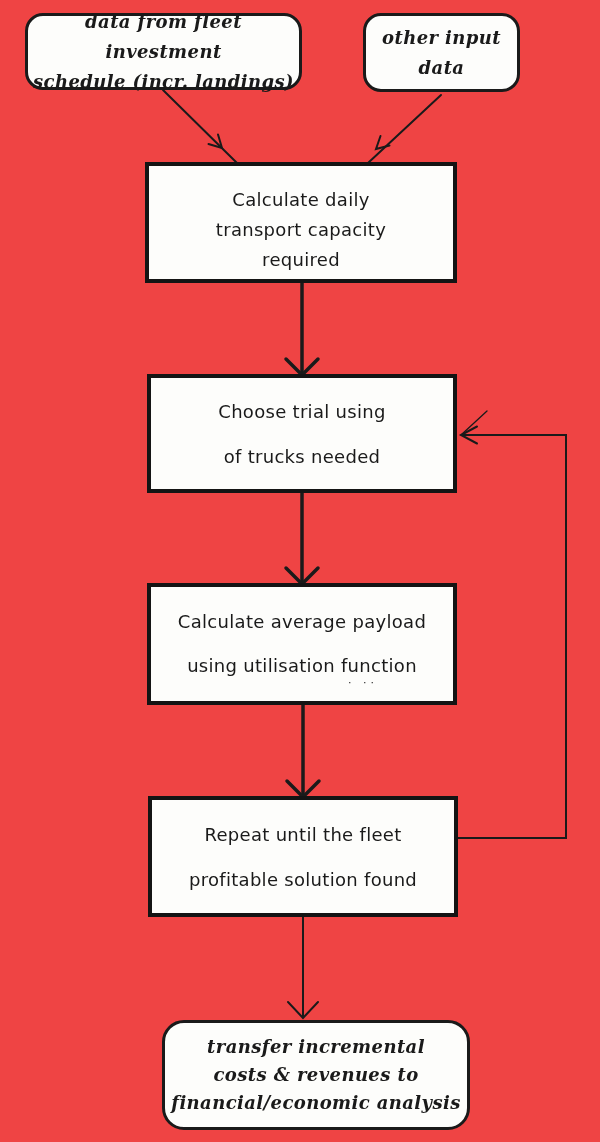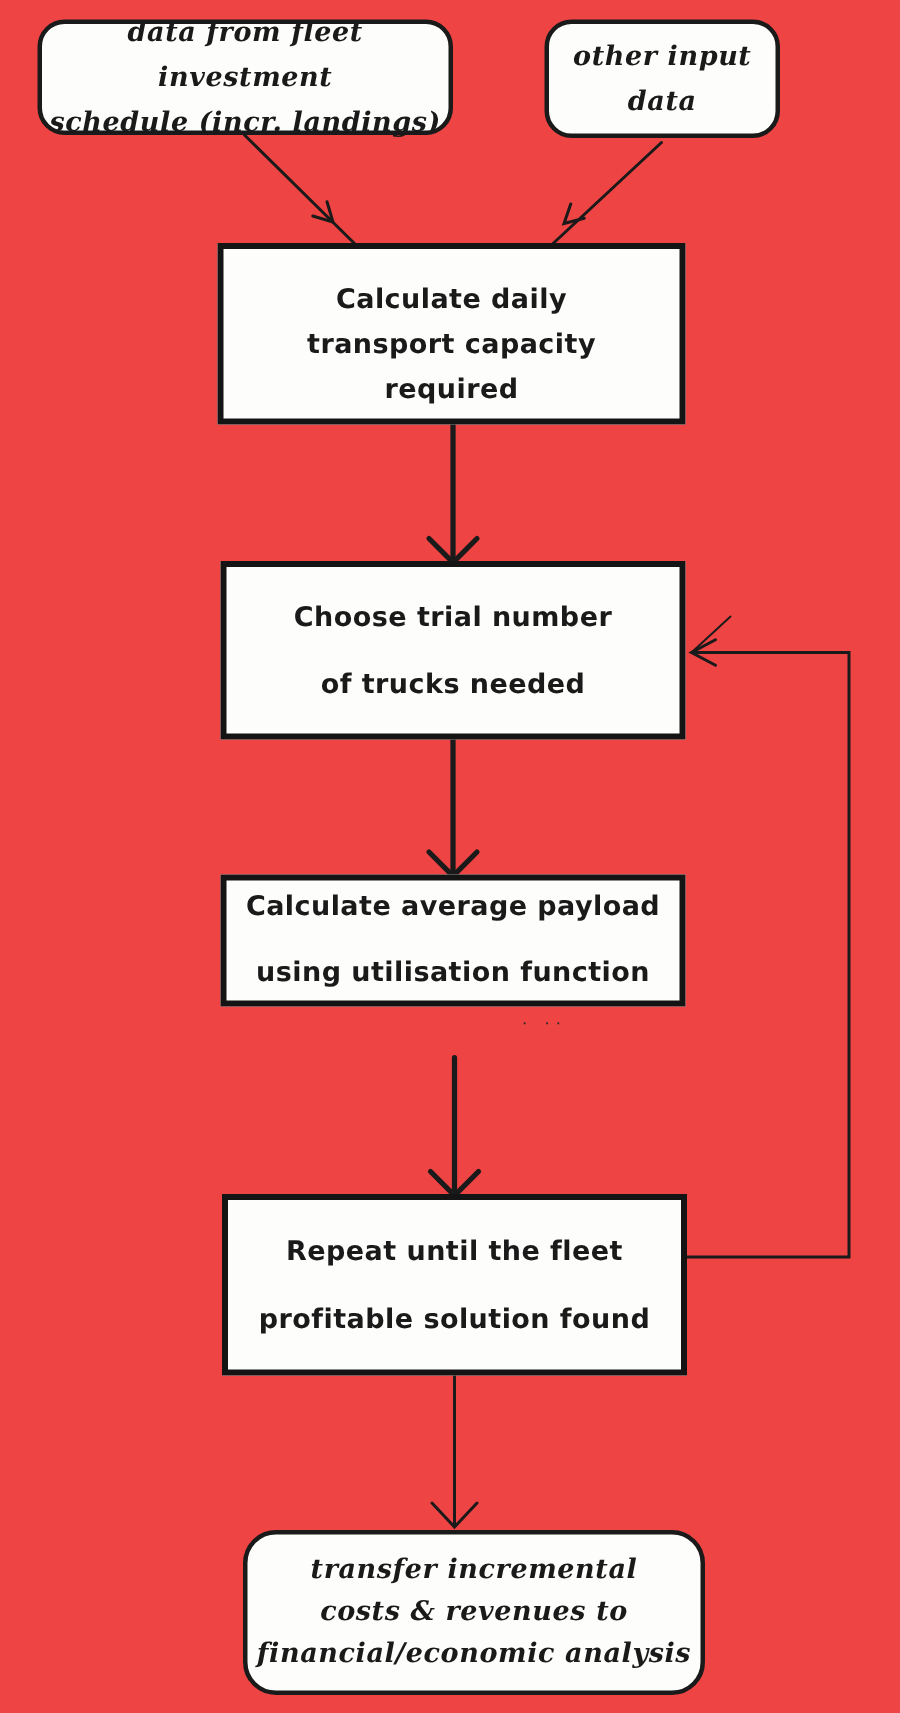--- a/index.html
+++ b/index.html
@@ -34,41 +34,41 @@
   }
   .rounded {
     border: 3px solid #1a1a1a;
     border-radius: 18px;
   }
   .label {
     white-space: pre-line;
   }
   .marker {
     font-family: "DejaVu Sans", sans-serif;
-    font-weight: 700;
+    font-weight: 400;
     font-size: 18px;
     letter-spacing: 0.3px;
   }
   .script {
     font-family: "DejaVu Serif", serif;
     font-style: italic;
     font-weight: 700;
     font-size: 18px;
     letter-spacing: 0.4px;
   }
   
   .n-fleet   { left: 25px;  top: 13px;   width: 277px; height: 77px; }
   .n-fleet .label   { line-height: 30px; }
   .n-other   { left: 363px; top: 13px;   width: 157px; height: 79px; }
   .n-other .label   { line-height: 30px; }
   .n-calc    { left: 145px; top: 162px;  width: 312px; height: 121px; padding-top: 14px; }
   .n-calc .label    { line-height: 30px; }
   .n-choose  { left: 147px; top: 374px;  width: 310px; height: 119px; }
   .n-choose .label  { line-height: 45px; }
-  .n-payload { left: 147px; top: 583px;  width: 310px; height: 88px; }
+  .n-payload { left: 147px; top: 583px;  width: 310px; height: 122px; }
   .n-payload .label { line-height: 44px; }
   .n-repeat  { left: 148px; top: 796px;  width: 310px; height: 121px; }
   .n-repeat .label  { line-height: 45px; }
   .n-out     { left: 150px; top: 1020px; width: 308px; height: 110px; border-radius: 22px; margin-left: 12px; }
   .n-out .label     { line-height: 28px; font-size: 18px; }
   .stray-dots {
     position: absolute;
     left: 348px; top: 676px;
     font-size: 11px;
     letter-spacing: 4px;
@@ -129,21 +129,21 @@
 data</span>
   </div>
 
   <div class="node rect n-calc">
     <span class="label marker">Calculate daily
 transport capacity
 required</span>
   </div>
 
   <div class="node rect n-choose">
-    <span class="label marker">Choose trial number
+    <span class="label marker">Choose trial using
 of trucks needed</span>
   </div>
 
   <div class="node rect n-payload">
     <span class="label marker">Calculate average payload
 using utilisation function</span>
   </div>
 
   <div class="node rect n-repeat">
     <span class="label marker">Repeat until the fleet

